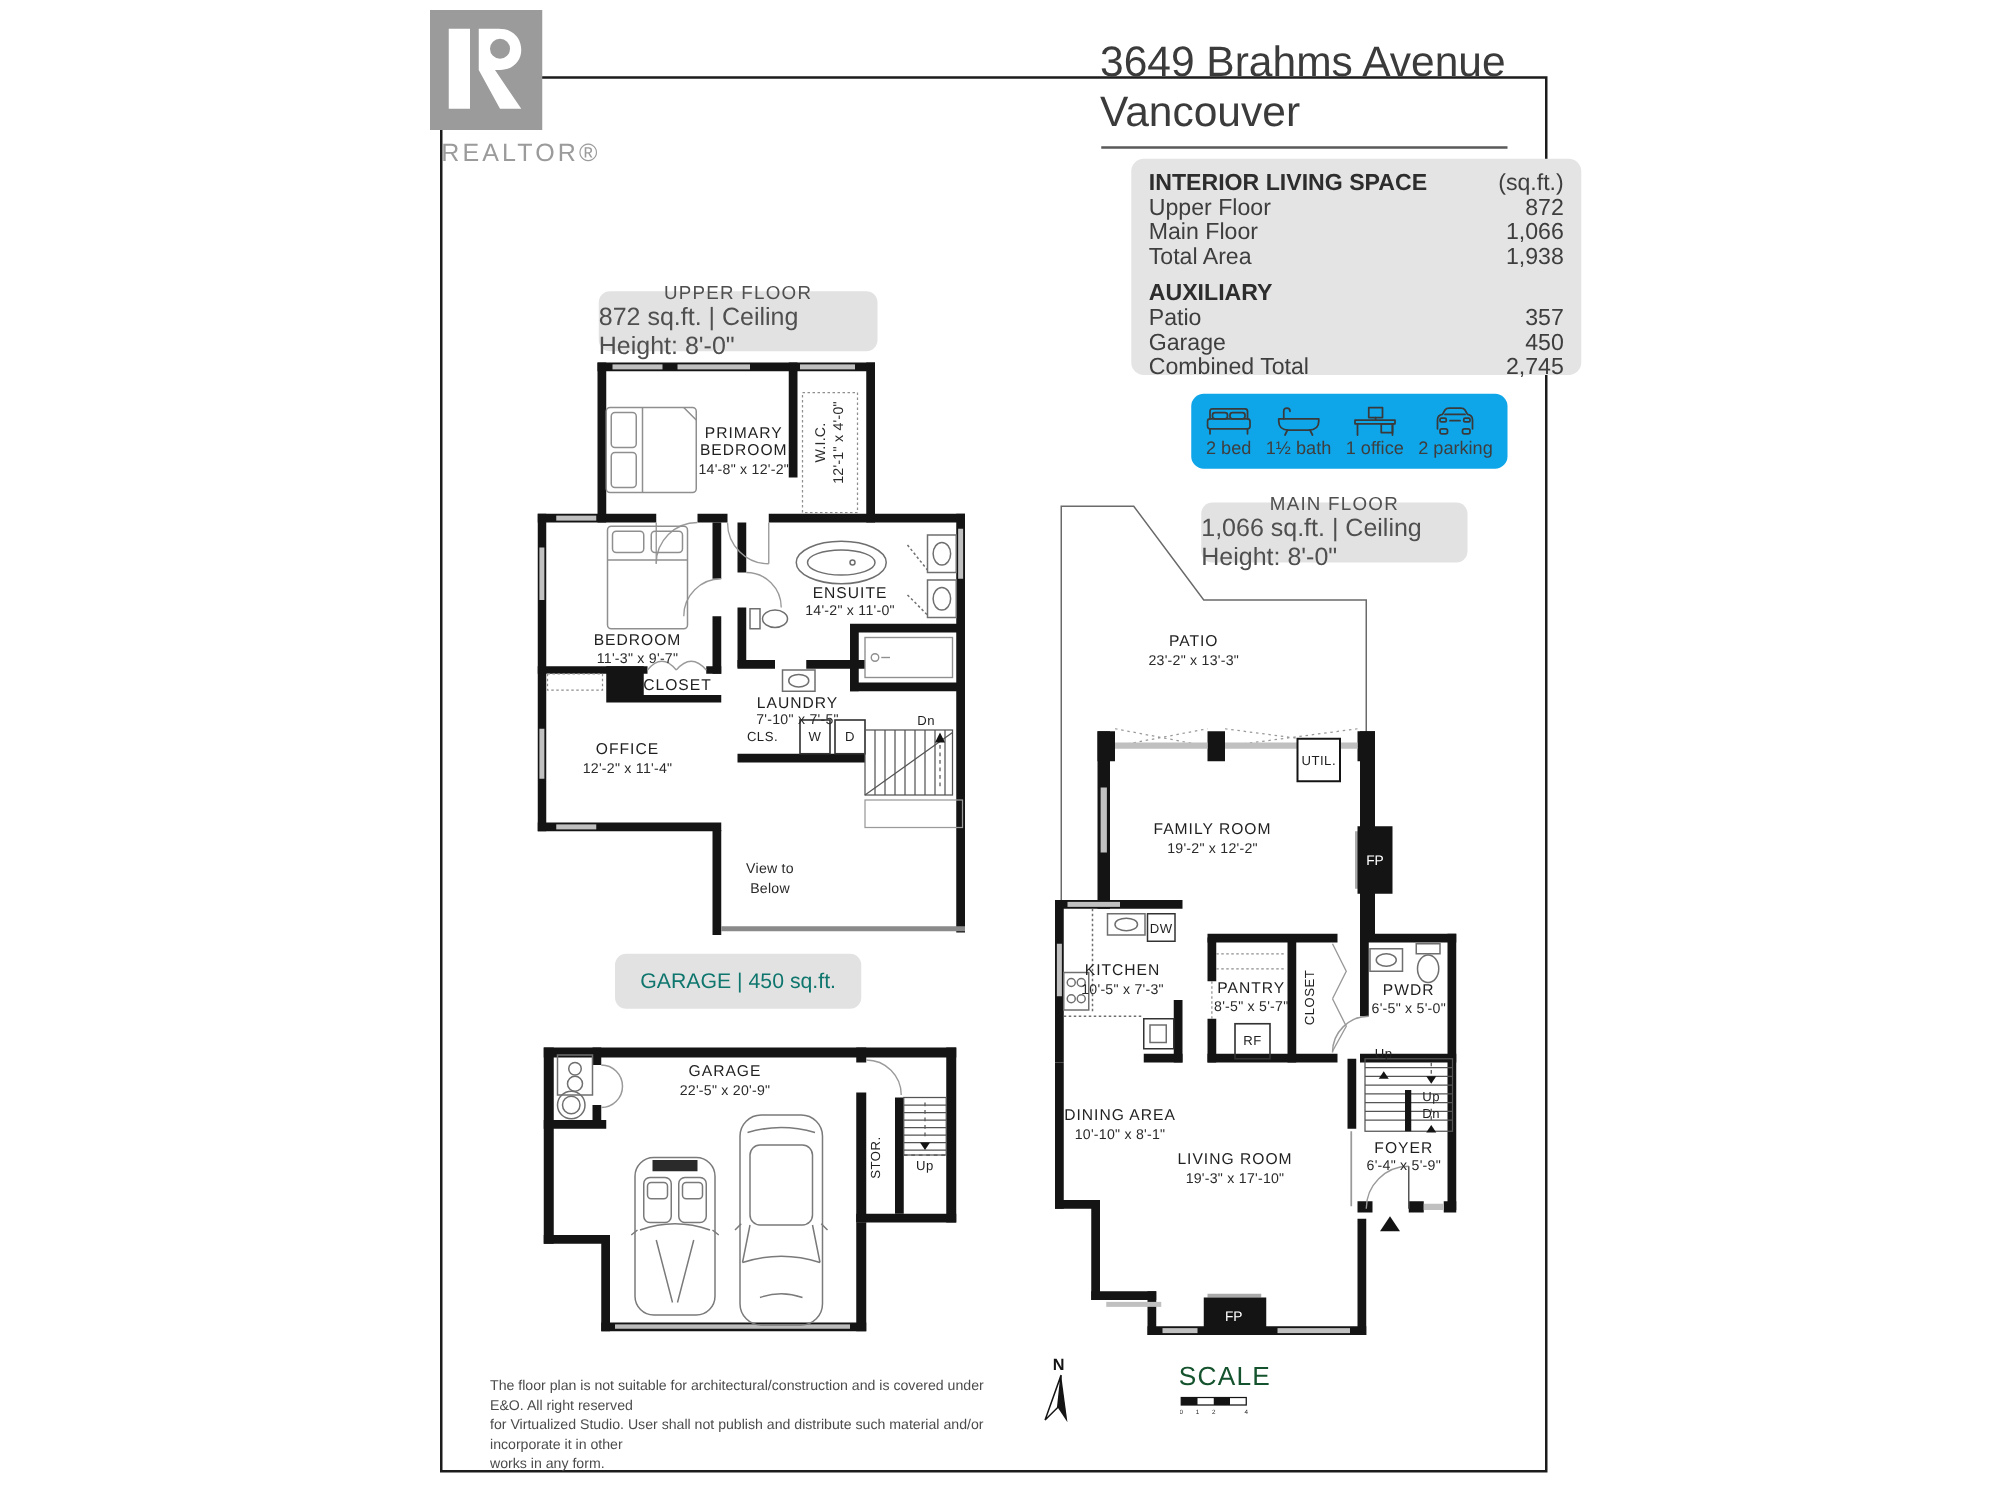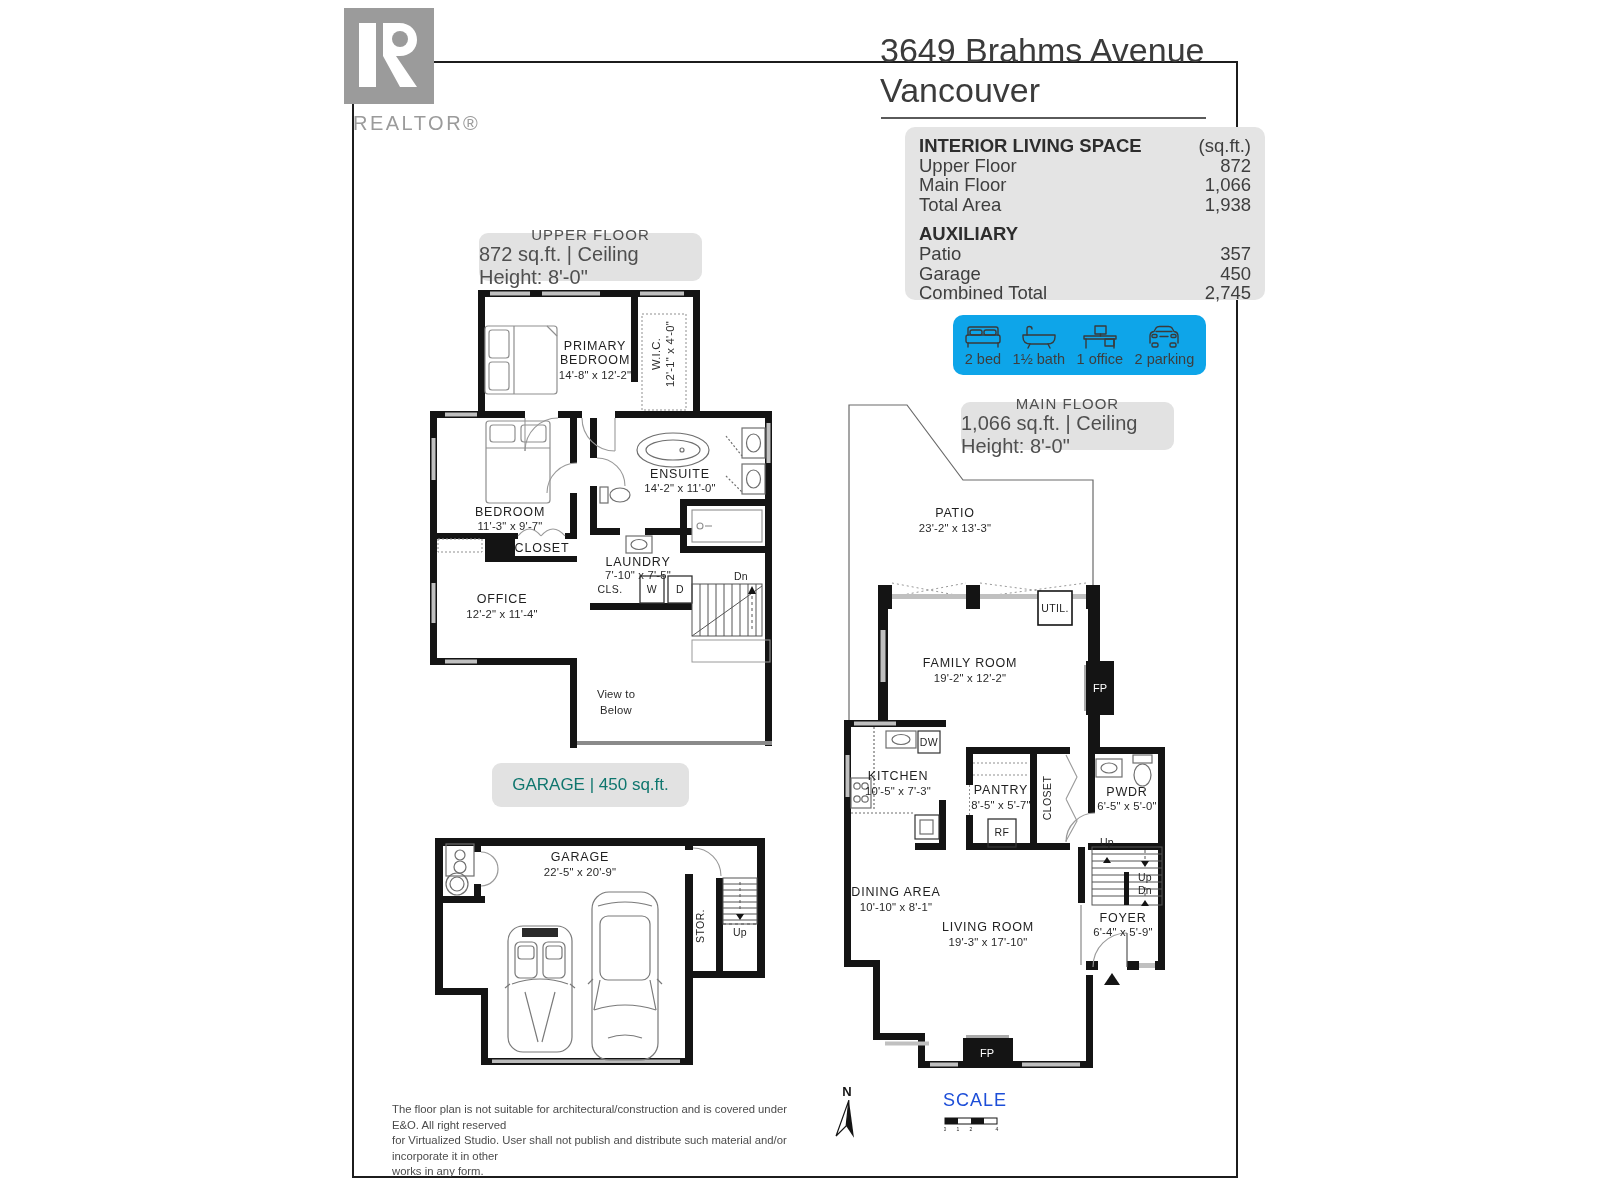--- a/index.html
+++ b/index.html
@@ -34,21 +34,21 @@
   .pill-main{left:961px;top:402px;width:213px;height:48px;}
   .pill-garage{left:492px;top:763px;width:197px;height:44px;font-size:17px;color:#0f766e;}
   
   svg text{font-family:"Liberation Sans",sans-serif;fill:#1f1f1f;text-anchor:middle;}
   text.rm{font-size:12.5px;letter-spacing:.8px;}
   text.dm{font-size:11.3px;letter-spacing:.2px;fill:#2a2a2a;}
   text.sm{font-size:10.5px;letter-spacing:.4px;}
   text.wh{fill:#fff;font-size:11px;}
   
   .disclaimer{left:368px;top:1102px;width:402px;font-size:11.3px;line-height:15.5px;color:#4b4b4b;margin-left:24px;}
-  .scale-label{left:943px;top:1090px;font-size:18px;letter-spacing:1px;color:#1d4ed8;}
+  .scale-label{left:943px;top:1090px;font-size:21px;letter-spacing:1px;color:#14532d;}
   .scale-bar{left:944px;top:1117px;}
   .north{left:828px;top:1083px;}
 </style>
 </head>
 <body>
 
 <div class="abs frame"></div>
 
 <div class="abs logo-box">
   <svg width="90" height="96" viewBox="0 0 90 96">

